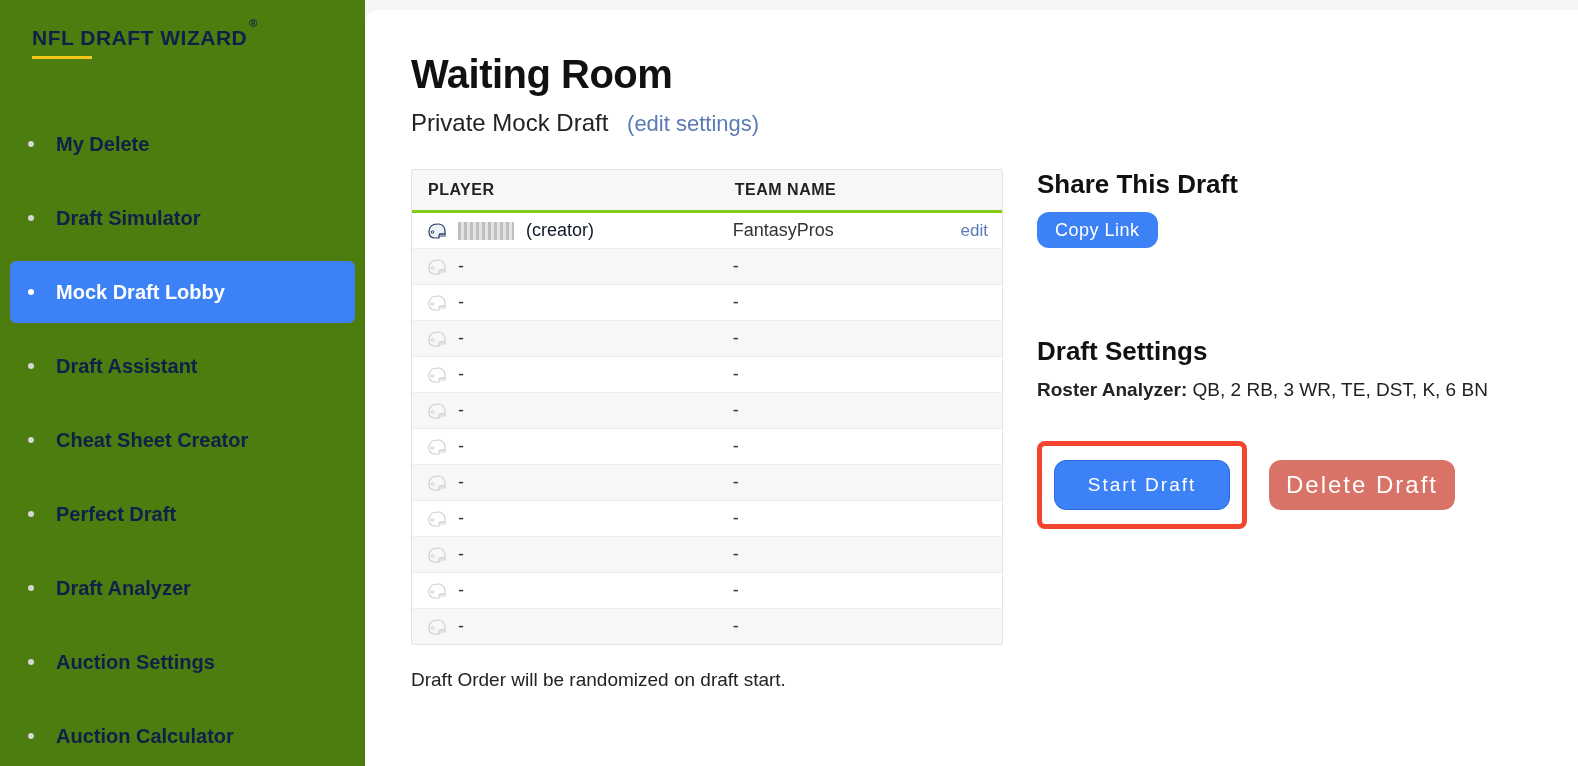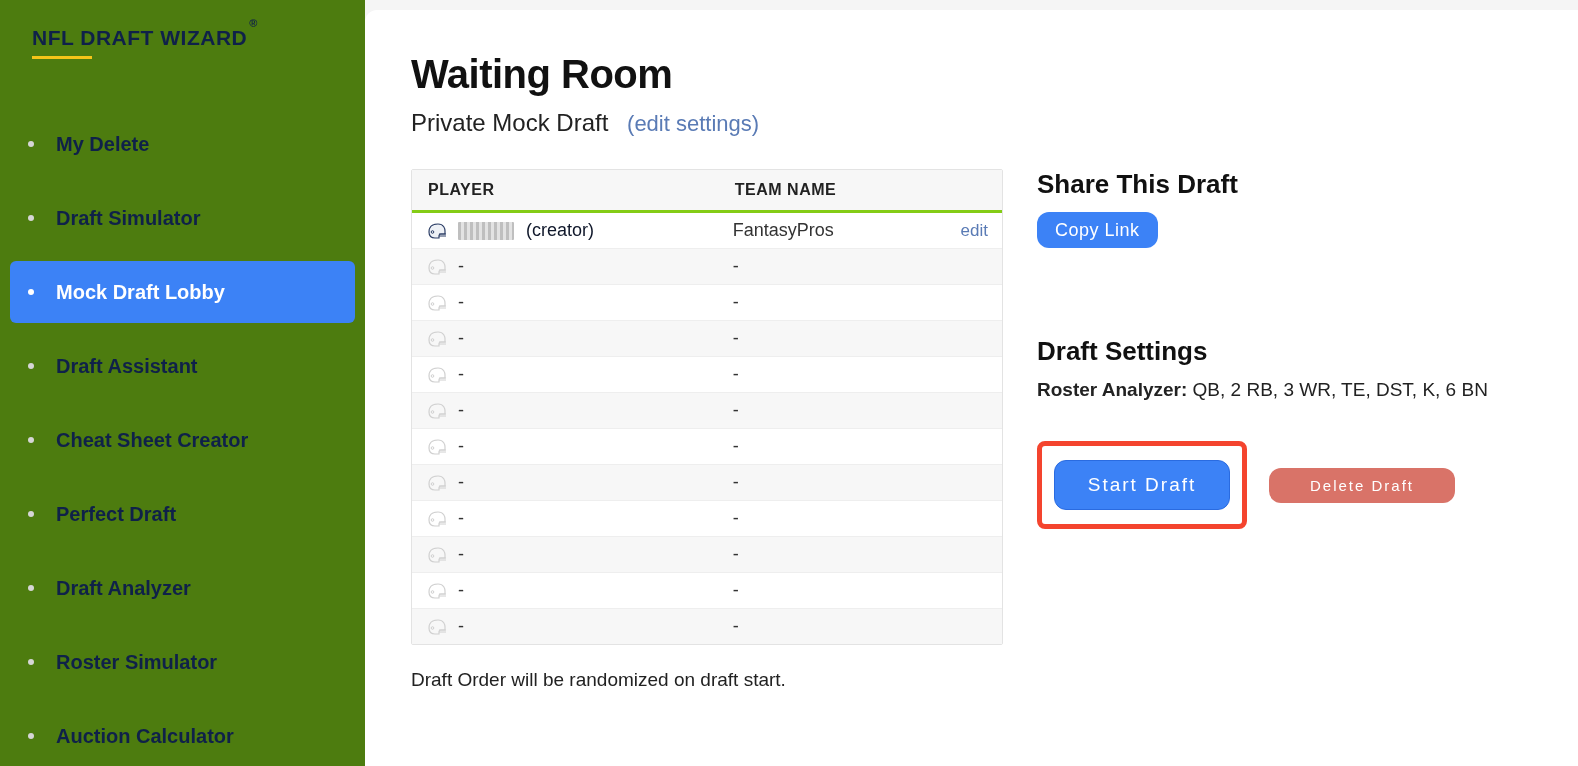--- a/index.html
+++ b/index.html
@@ -242,24 +242,24 @@
     width: 176px;
     height: 50px;
     background: #3c82f6;
     color: #fff;
     font-size: 19px;
     letter-spacing: 2px;
     border: 1px solid #2a6be0;
   }
   .btn-delete {
     width: 186px;
-    height: 35px;
+    height: 50px;
     background: #d97368;
     color: #fff;
-    font-size: 15px;
+    font-size: 24px;
     letter-spacing: 2px;
   }
 </style>
 </head>
 <body>
 
 <aside class="sidebar">
   <div class="brand">
     <span class="brand-title">
       <span>NFL DRAFT WIZARD</span><sup>®</sup>
@@ -290,21 +290,21 @@
       <div class="nav-item">
         <span class="dot"></span>
         <span>Perfect Draft</span>
       </div>
       <div class="nav-item">
         <span class="dot"></span>
         <span>Draft Analyzer</span>
       </div>
       <div class="nav-item">
         <span class="dot"></span>
-        <span>Roster Simulator</span>
+        <span>Auction Settings</span>
       </div>
       <div class="nav-item">
         <span class="dot"></span>
         <span>Auction Calculator</span>
       </div>
     </nav>
 </aside>
 
 <main class="main">
   <h1 class="page-title">Waiting Room</h1>

